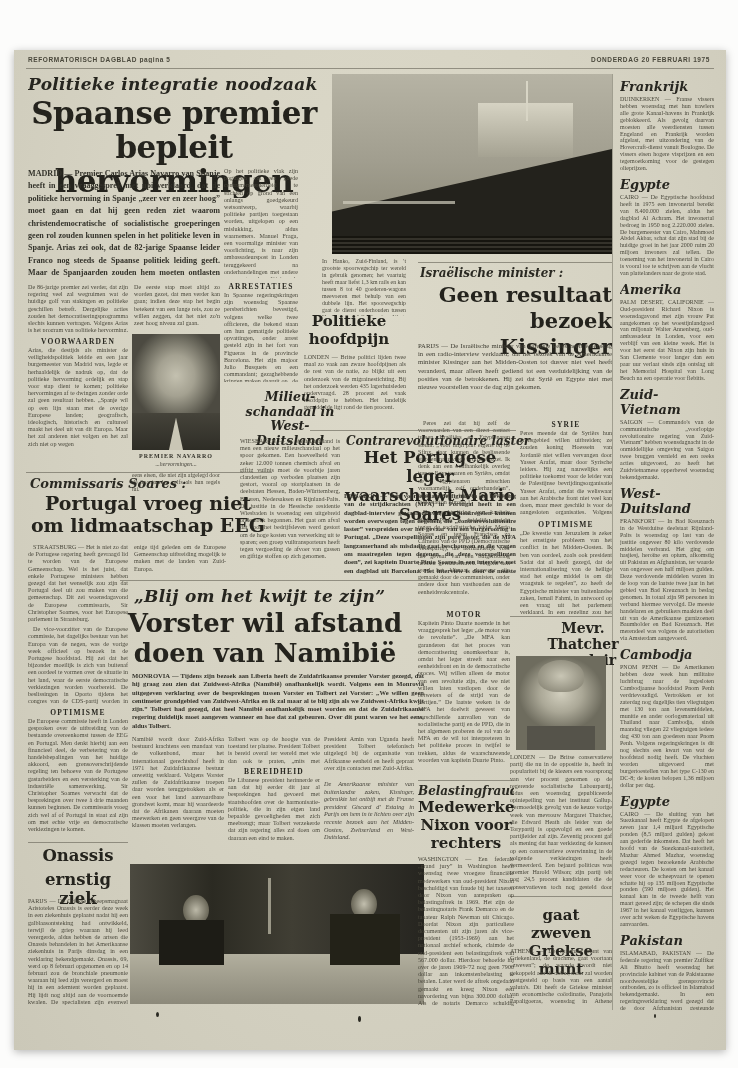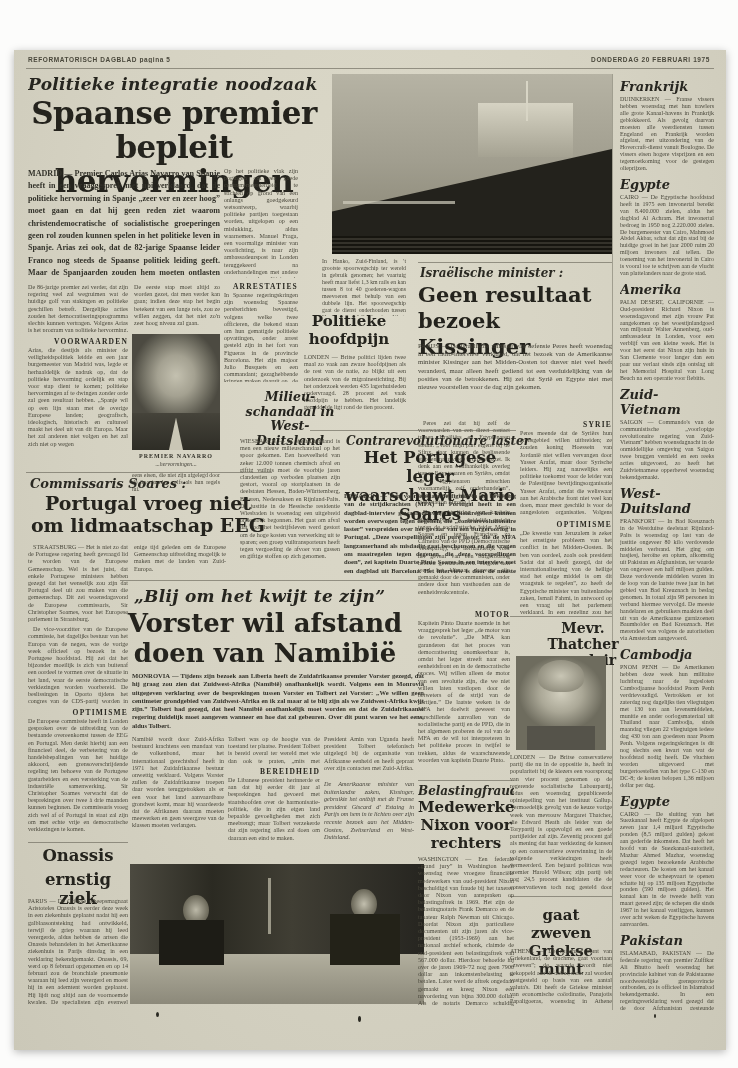--- a/index.html
+++ b/index.html
@@ -8,27 +8,27 @@
     box-shadow:0 2px 8px rgba(0,0,0,.28);font-family:"Liberation Serif",serif;color:#3f3d35;}
   .abs{position:absolute;overflow:hidden;}
   .mast{font:bold 6.5px "Liberation Sans",sans-serif;letter-spacing:.6px;color:#4a483c;}
   .rule{position:absolute;height:1px;background:#6b695c;opacity:.65;}
   .vrule{position:absolute;width:1px;background:#6b695c;opacity:.5;}
   .k1{font:bold italic 17px "DejaVu Serif",serif;color:#26251f;letter-spacing:.3px;}
   .k2{font:bold italic 12px "DejaVu Serif",serif;color:#2a2922;}
   .k3{font:bold italic 13px "DejaVu Serif",serif;color:#2a2922;}
   .h-xl{font:bold 31px/34px "DejaVu Serif",serif;color:#24231d;letter-spacing:-.5px;text-align:center;}
   .h-big{font:bold 26px/30px "DejaVu Serif",serif;color:#24231d;text-align:center;}
-  .h-lg{font:bold 21px/26px "DejaVu Serif",serif;color:#24231d;text-align:left;}
+  .h-lg{font:bold 21px/26px "DejaVu Serif",serif;color:#24231d;text-align:right;}
   .h-md2{font:bold 19px/22px "DejaVu Serif",serif;color:#24231d;text-align:center;}
   .h-md{font:bold 16.5px/19px "DejaVu Serif",serif;color:#24231d;text-align:center;}
   .h-sm{font:bold 15px/18px "DejaVu Serif",serif;color:#24231d;text-align:center;}
   .h-xs{font:bold 14px/16px "DejaVu Serif",serif;color:#24231d;text-align:center;}
   .h-it{font:bold italic 12.5px/14.5px "DejaVu Serif",serif;color:#24231d;text-align:center;}
-  .sub{font:bold 7.5px "Liberation Serif",serif;letter-spacing:1.2px;color:#2a2922;text-align:right;}
+  .sub{font:bold 7.5px "Liberation Serif",serif;letter-spacing:1.2px;color:#2a2922;text-align:center;}
   .bd{font-size:6.1px;line-height:7.2px;text-align:justify;color:#4a483c;}
   .bd p{margin:0 0 3px 0;text-indent:5px;}
   .lead-xl{font-weight:bold;font-size:8.1px;line-height:12.4px;text-align:justify;color:#33322a;}
   .lead-b{font-weight:bold;font-size:6.6px;line-height:8.3px;text-align:justify;color:#33322a;}
   .lead-r{font-size:6.7px;line-height:8.2px;text-align:justify;color:#424036;}
   .cap{font-size:5.8px;line-height:7px;text-align:justify;color:#4a483c;}
   .cap-it{font-style:italic;font-size:6.2px;line-height:7.6px;text-align:justify;color:#44423a;}
   .pcap{font:bold 6px "Liberation Serif",serif;letter-spacing:1px;text-align:center;color:#33322a;}
   .pcap2{font:italic 5.8px "Liberation Serif",serif;text-align:center;color:#44423a;}
   .brief-h{font:bold italic 13px "DejaVu Serif",serif;color:#26251f;margin:5px 0 2px 0;}

